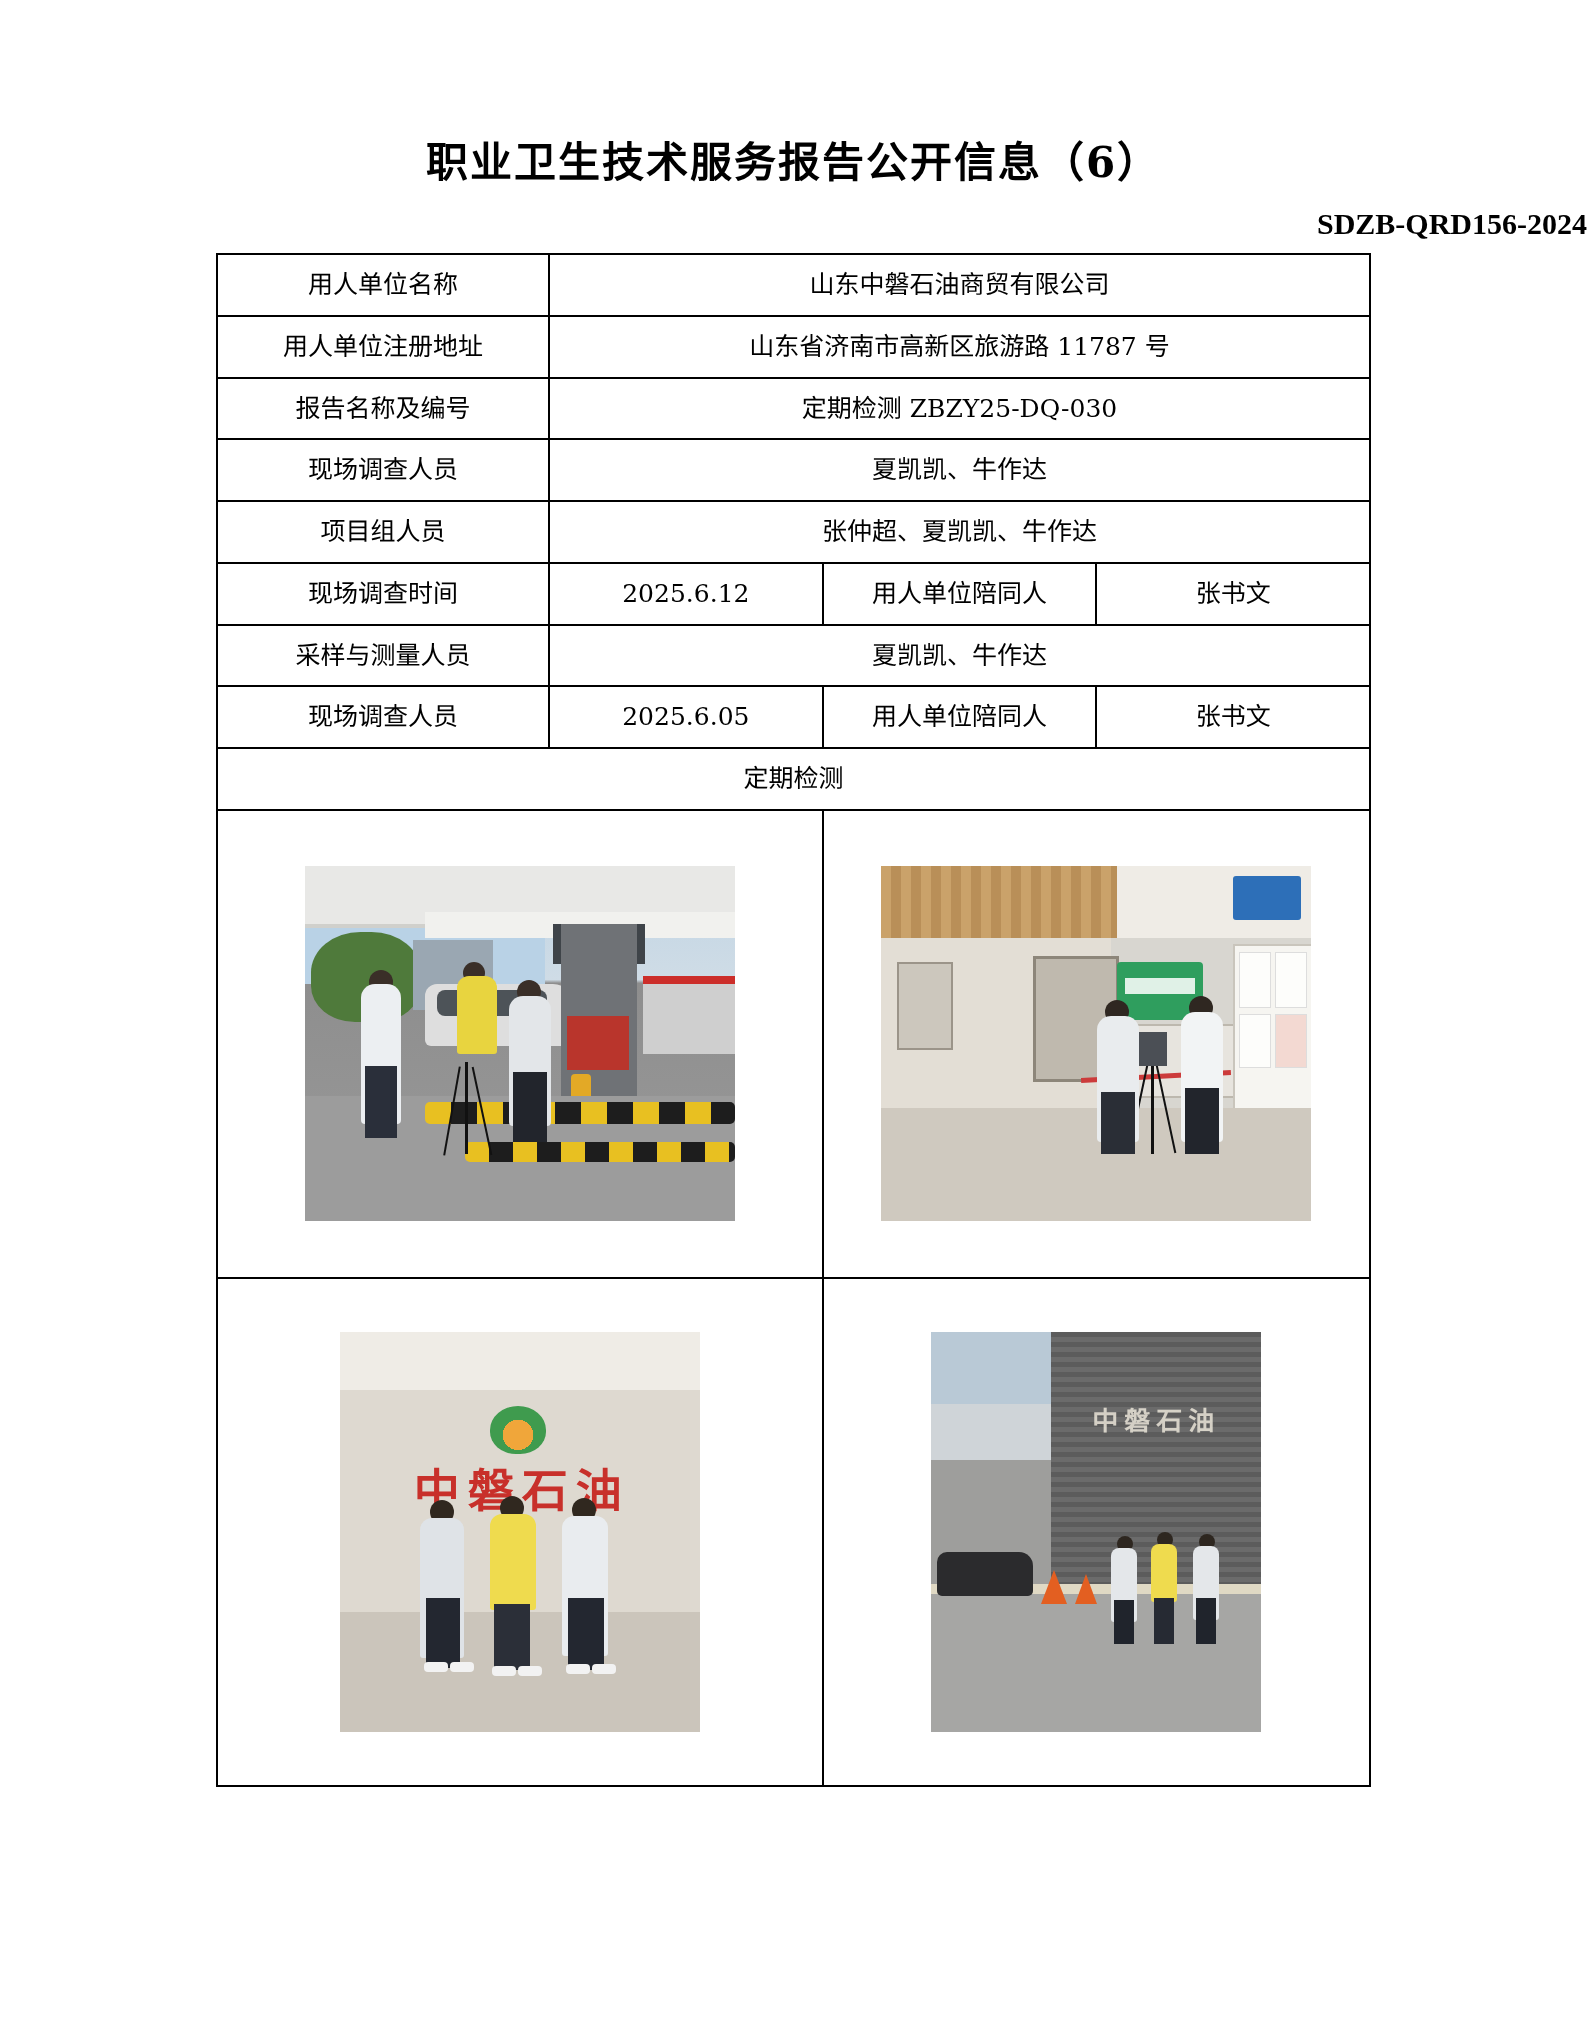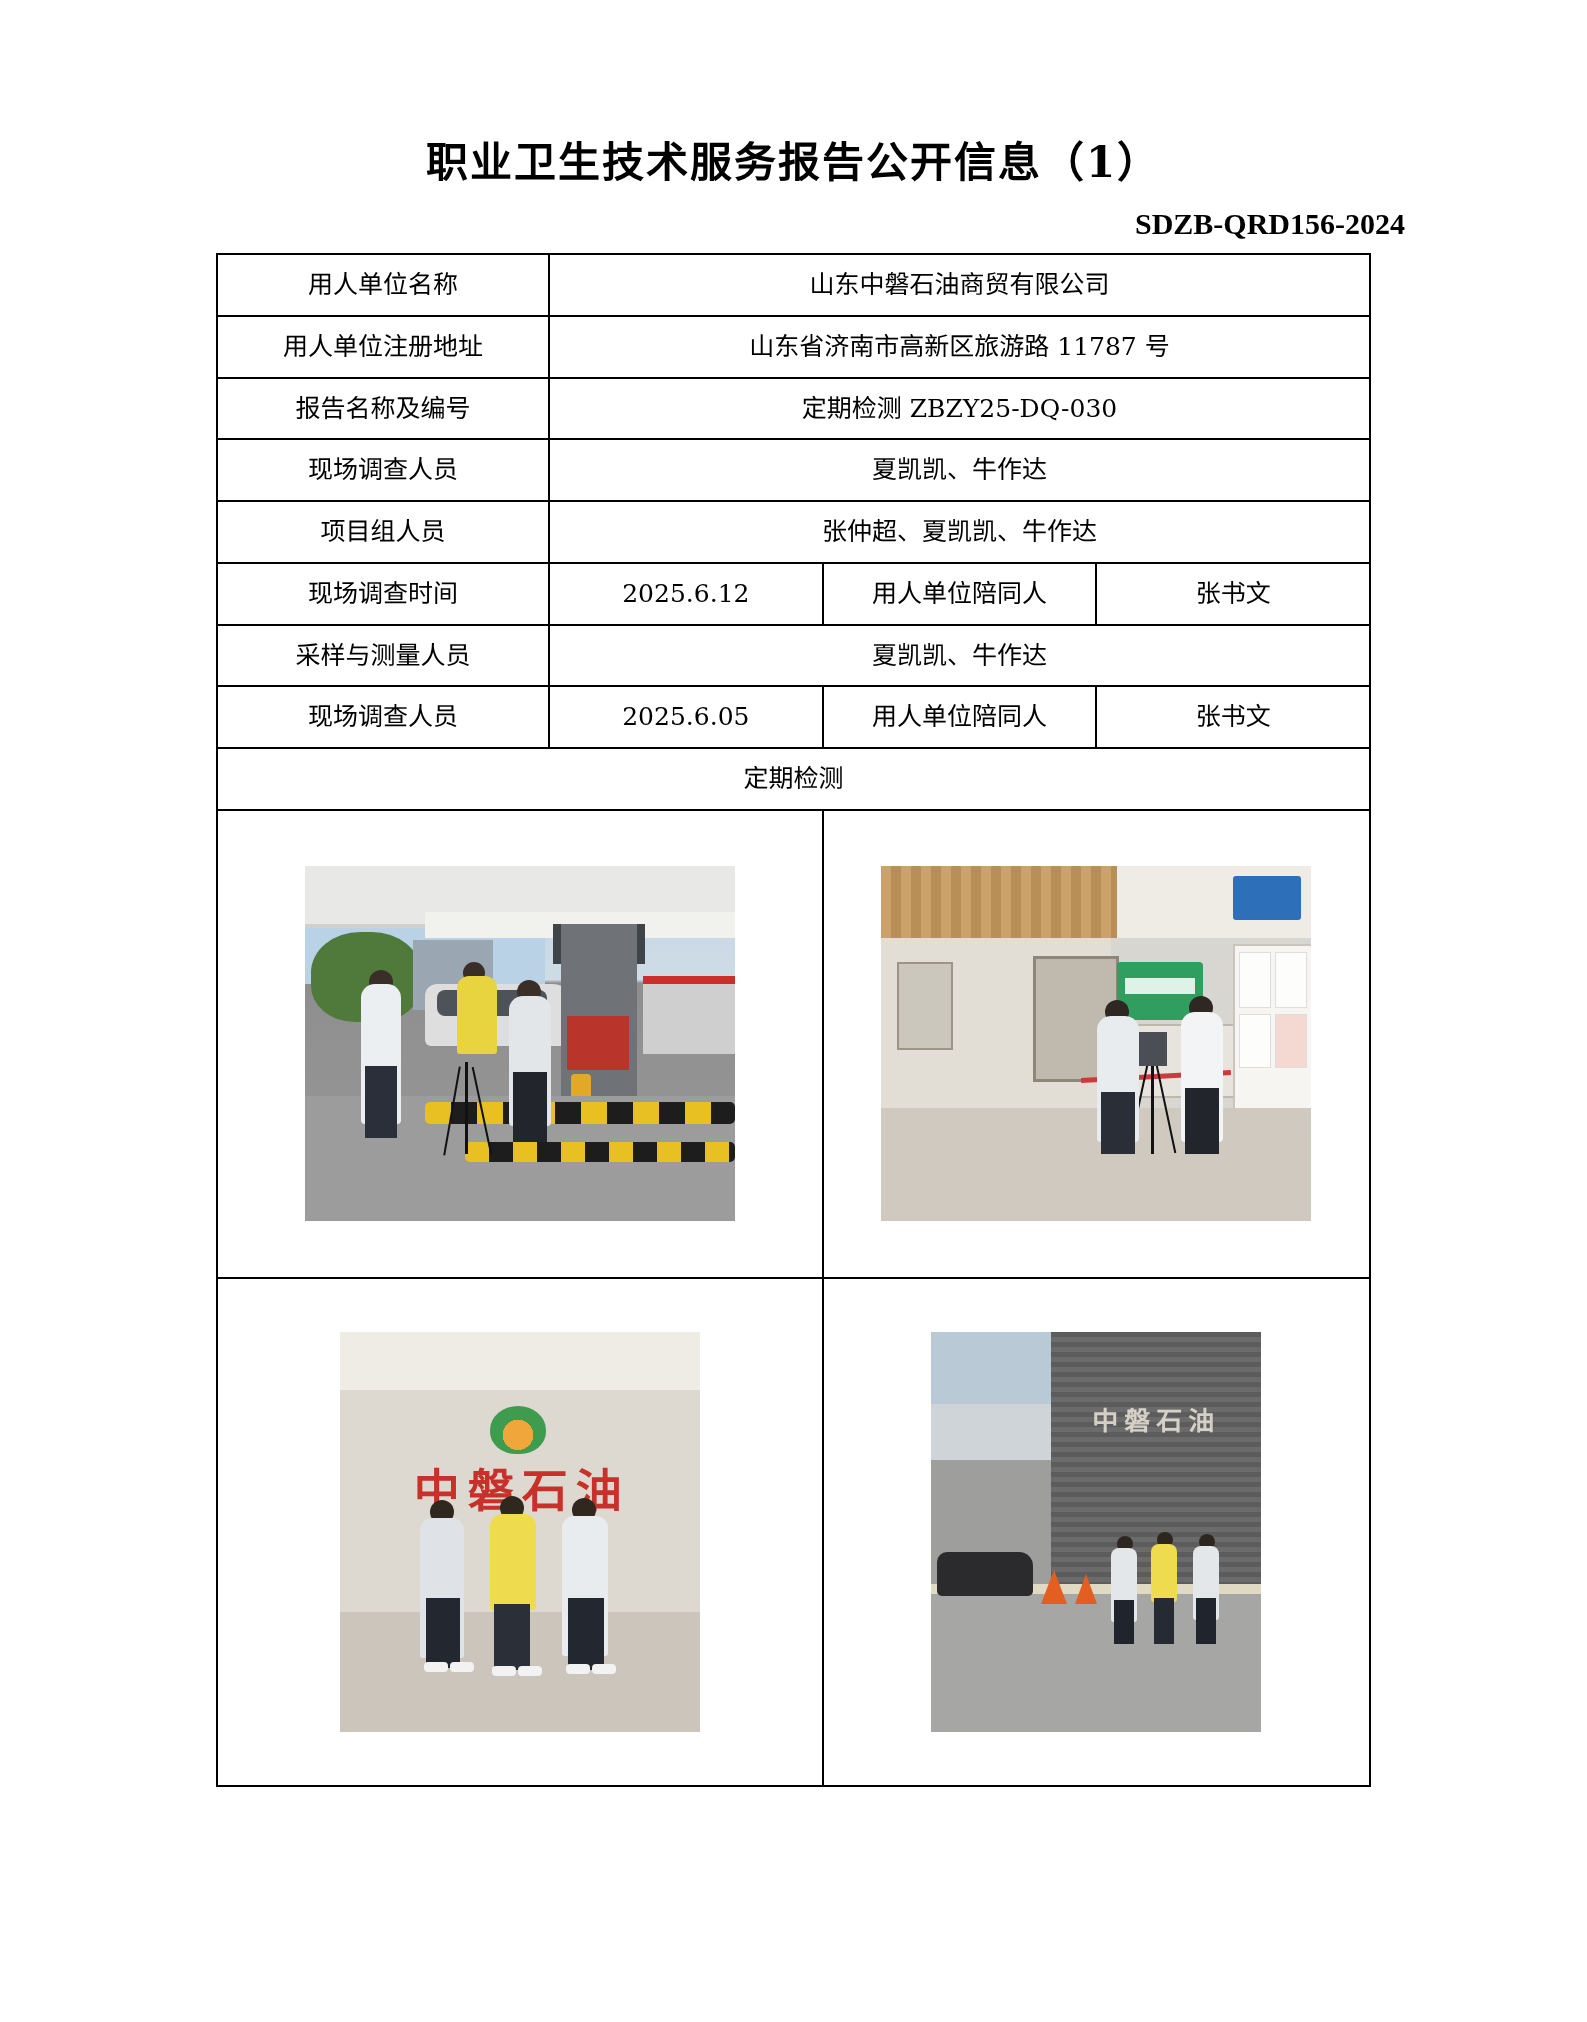--- a/index.html
+++ b/index.html
@@ -29,21 +29,20 @@
     font-weight: bold;
     letter-spacing: 2px;
     margin: 0;
     padding-top: 128px;
     font-family: "DejaVu Serif", "Liberation Serif", serif;
   }
   .doc-code {
     text-align: right;
     font-size: 30px;
     font-weight: bold;
-    padding-right: 182px;
     padding-top: 18px;
     font-family: "Liberation Serif", serif;
   }
   .table-wrap {
     margin: 12px auto 0 auto;
     width: 1155px;
   }
   table.info {
     border-collapse: collapse;
     width: 100%;
@@ -177,21 +176,21 @@
   .ph4 .g2l { position:absolute; left:223px; top:266px; width:20px; height:46px; background:#262a33;}
   .ph4 .g3 { position:absolute; left:262px; top:214px; width:26px; height:74px; background:#e4e7ea; border-radius:8px 8px 3px 3px;}
   .ph4 .g3h { position:absolute; left:268px; top:202px; width:16px; height:16px; background:#2e2720; border-radius:50%;}
   .ph4 .g3l { position:absolute; left:265px; top:266px; width:20px; height:46px; background:#20242c;}
 </style>
 </head>
 <body>
 
 <div class="page">
 
-  <h1 class="doc-title">职业卫生技术服务报告公开信息（1）</h1>
+  <h1 class="doc-title">职业卫生技术服务报告公开信息（6）</h1>
   <div class="doc-code">SDZB-QRD156-2024</div>
 
   <div class="table-wrap">
     <table class="info">
       <tbody>
         <tr>
           <td class="label">用人单位名称</td>
           <td colspan="3">山东中磐石油商贸有限公司</td>
         </tr>
         <tr>

